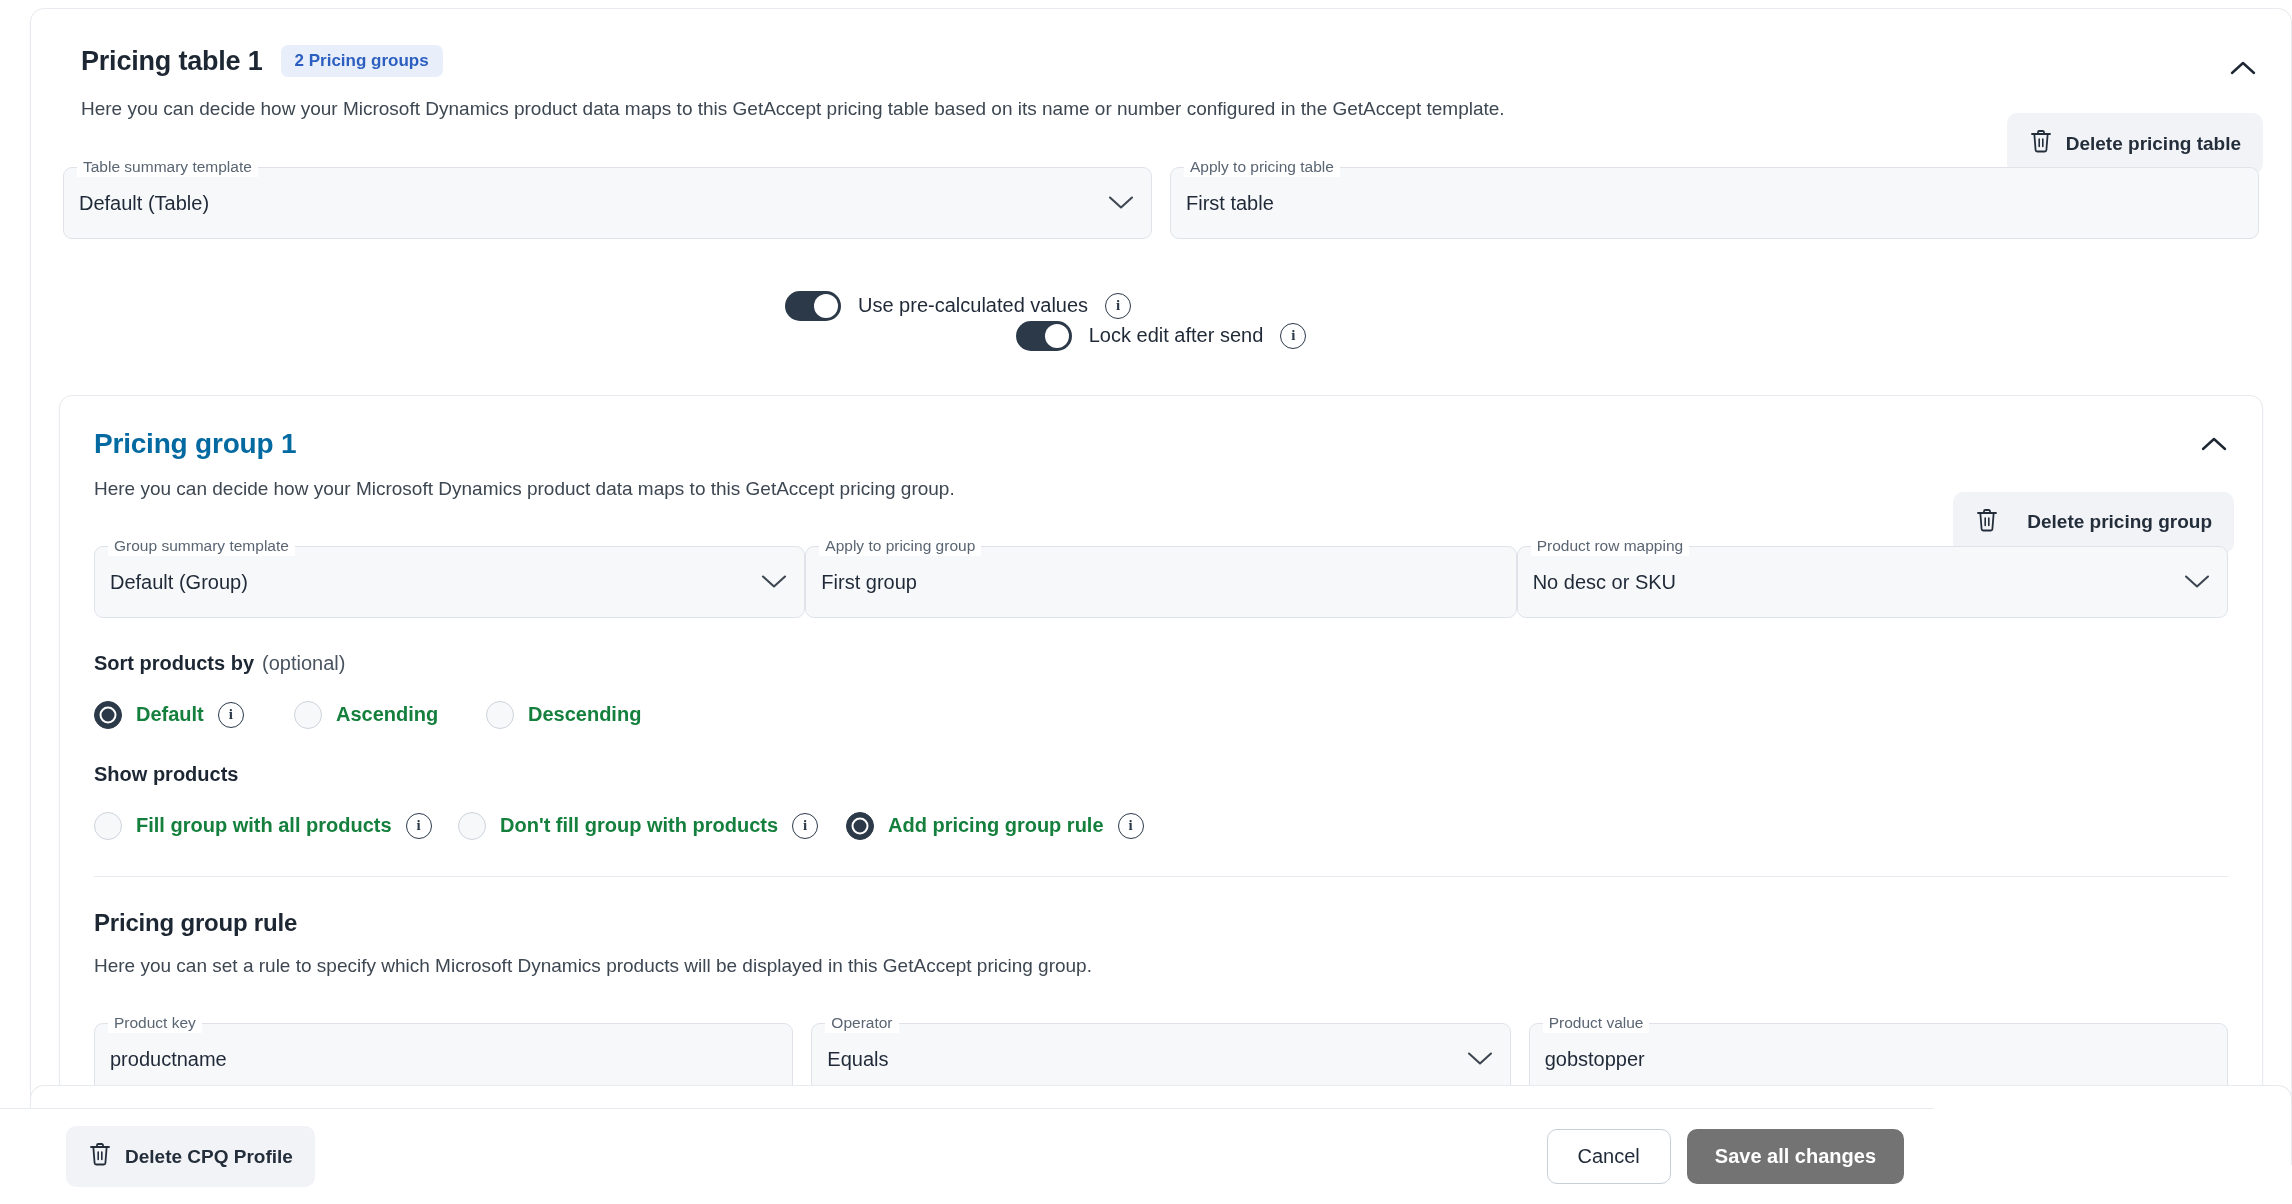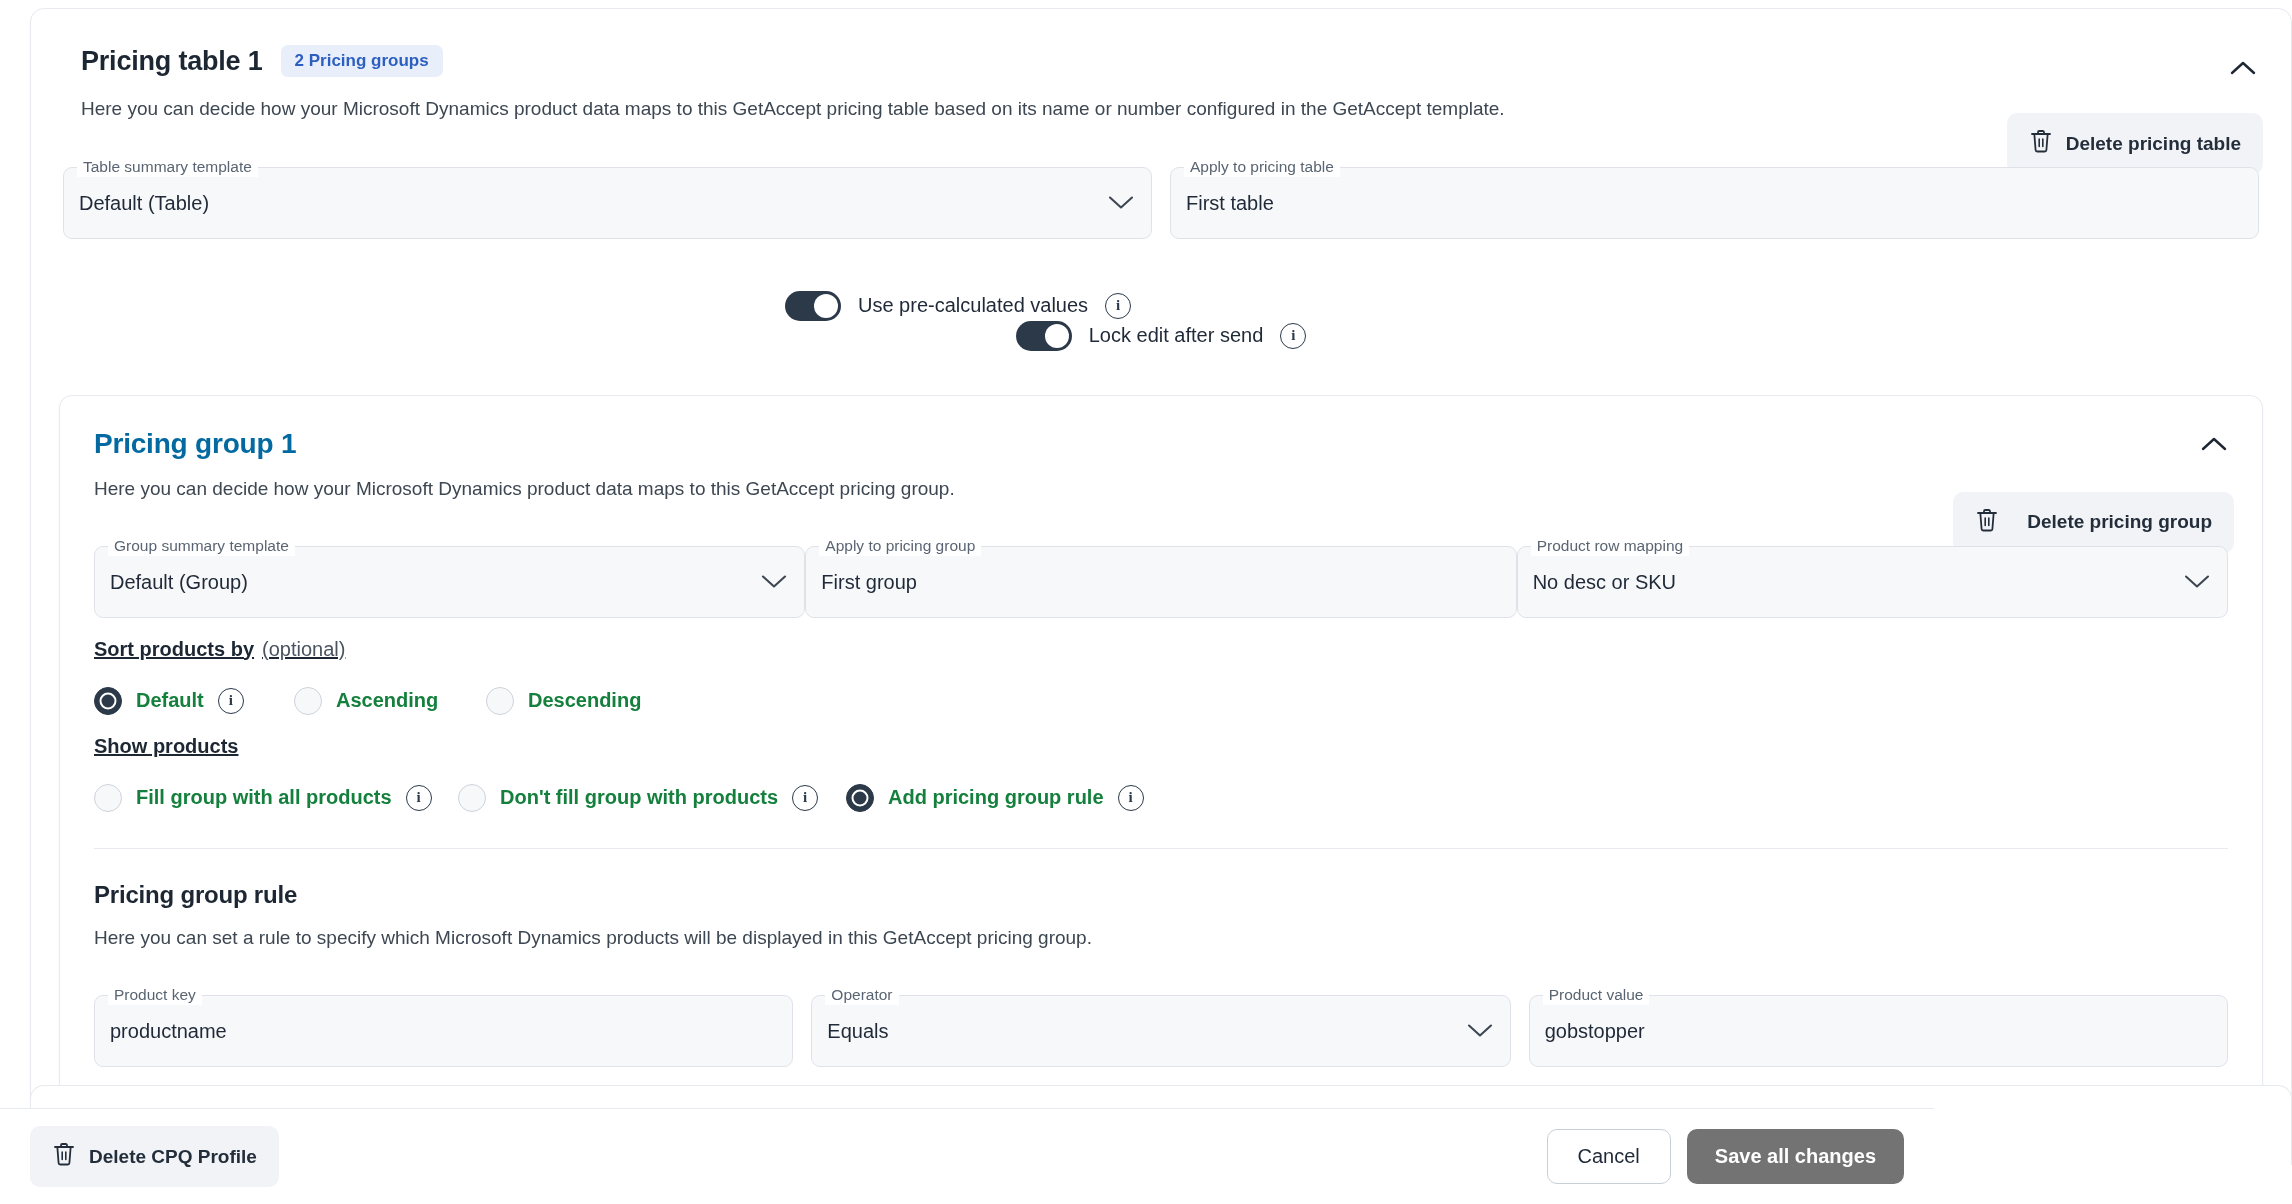--- a/index.html
+++ b/index.html
@@ -49,20 +49,21 @@
     background: transparent; border: none; cursor: pointer;
   }
 
   .del-btn {
     display: inline-flex; align-items: center; gap: 13px;
     background: #f1f3f7; border: none; border-radius: 10px;
     padding: 15px 22px;
     font-size: 19px; font-weight: 600; color: #242e3b;
     cursor: pointer; white-space: nowrap;
     font-family: "Liberation Sans", sans-serif;
+    margin-left: 36px;
   }
   .del-table-btn { position: absolute; right: 28px; top: 104px; }
 
   
   .field { position: relative; height: 72px; }
   .field .box {
     position: absolute; inset: 0;
     background: #f7f8fa;
     border: 1px solid #dfe3e9;
     border-radius: 9px;
@@ -141,22 +142,22 @@
     padding-left: 34px; margin-top: 18px;
     font-size: 19px; color: #3d4752;
   }
   .group-chevron { position: absolute; right: 26px; top: 28px; }
   .del-group-btn { position: absolute; right: 28px; top: 96px; gap: 28px; }
 
   .group-fields { display: flex; padding: 0 34px; margin-top: 46px; }
   .group-fields > .col { flex: 1 1 0; min-width: 0; }
 
   .section-label {
-    padding-left: 34px; margin-top: 20px;
-    font-size: 20px; font-weight: 700; color: #1d2733; text-decoration: underline;
+    padding-left: 34px; margin-top: 34px;
+    font-size: 20px; font-weight: 700; color: #1d2733;
   }
   .section-label .opt { font-weight: 400; color: #4a5460; margin-left: 8px; }
 
   .radio-row { display: flex; padding-left: 34px; margin-top: 26px; align-items: center; }
   .radio-item { display: flex; align-items: center; gap: 14px; cursor: pointer; }
   .radio {
     width: 28px; height: 28px; border-radius: 50%;
     border: 1.6px solid #cdd3db; background: #f7f8fa;
     flex: none; position: relative;
   }

